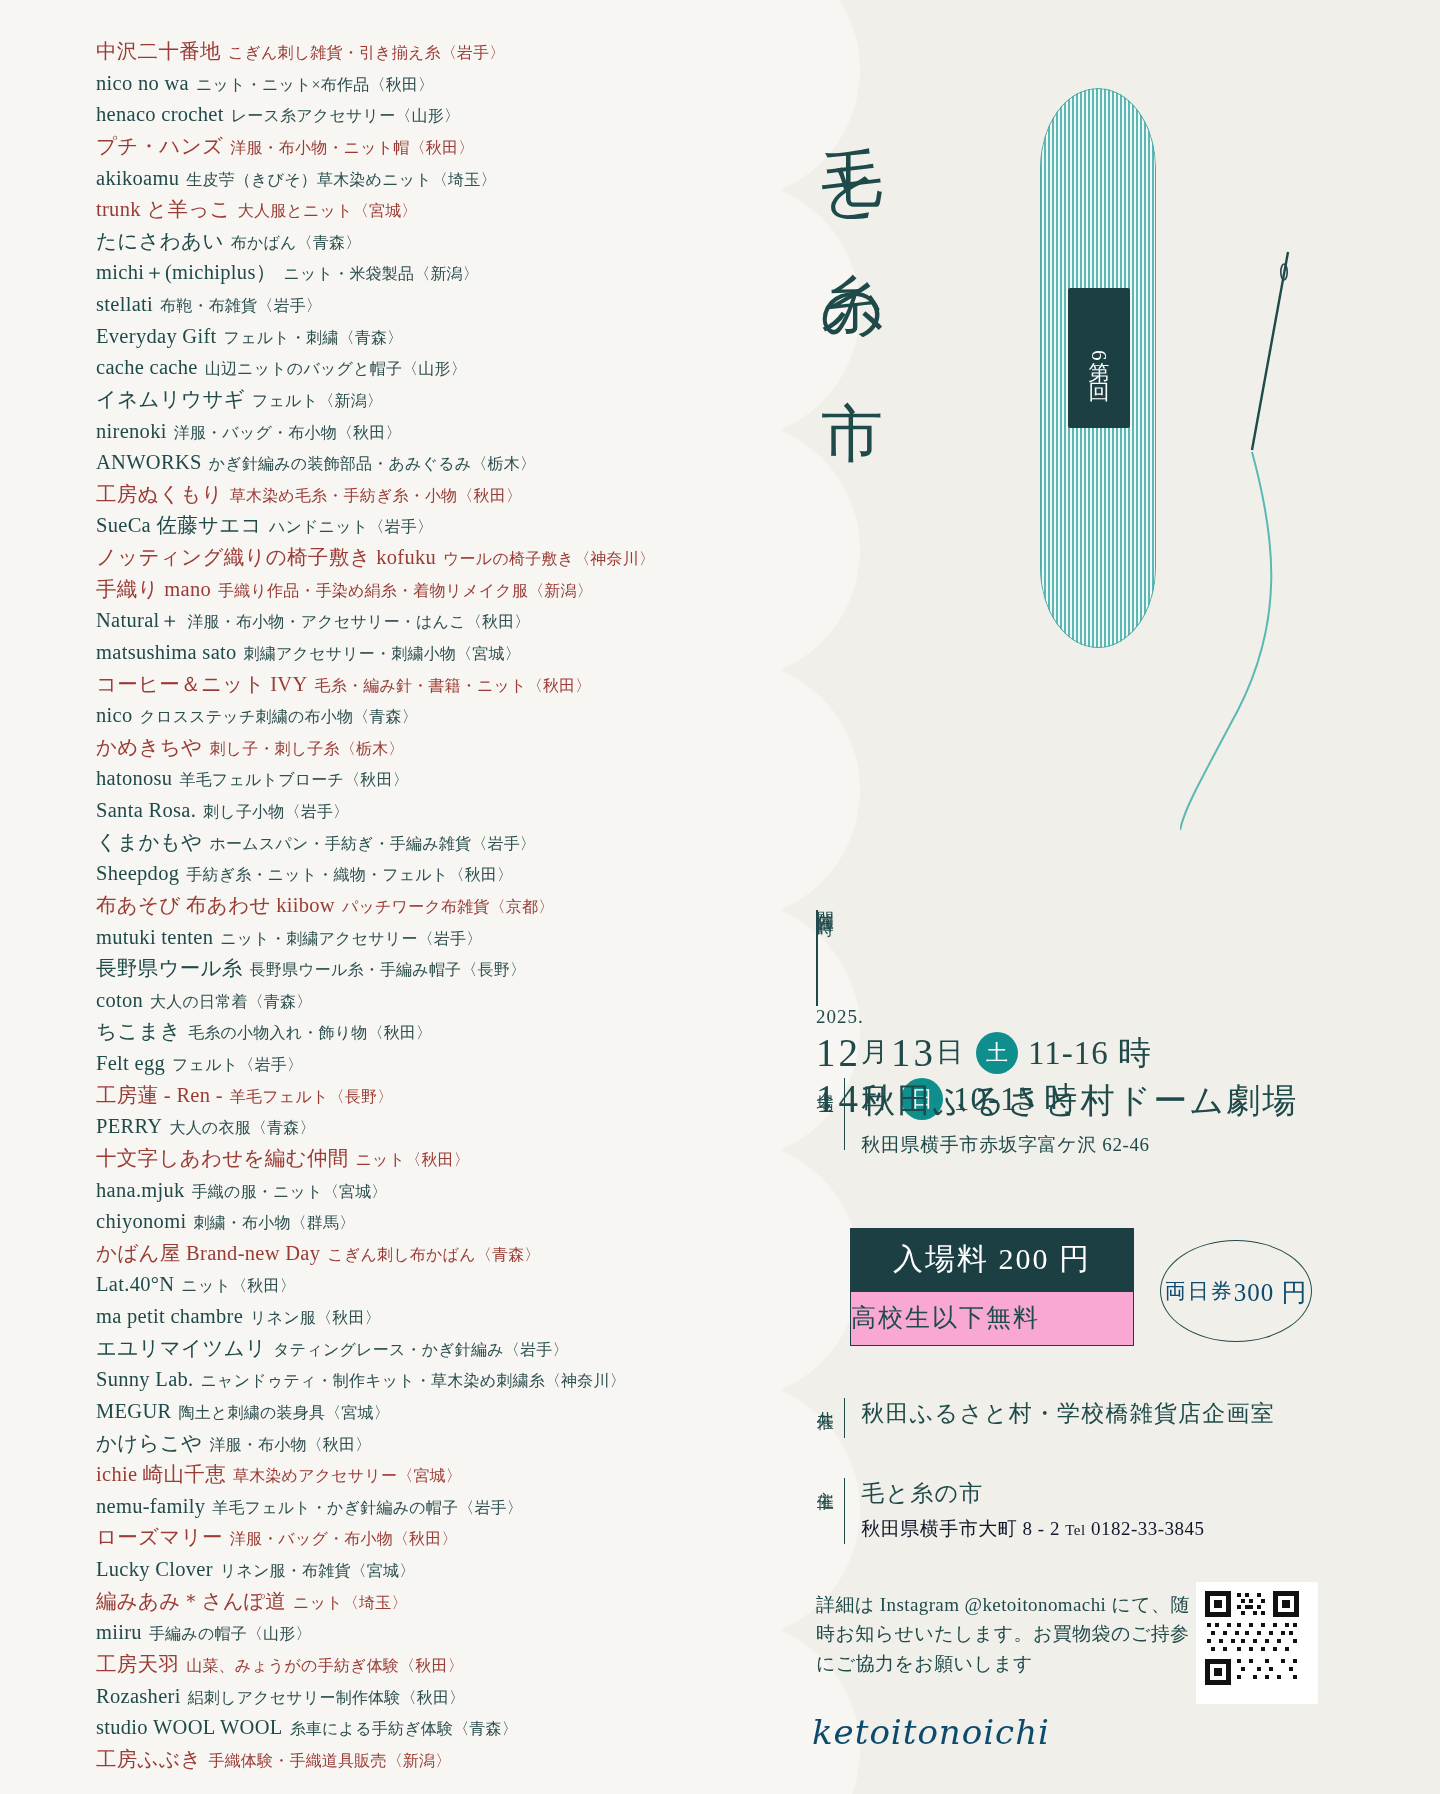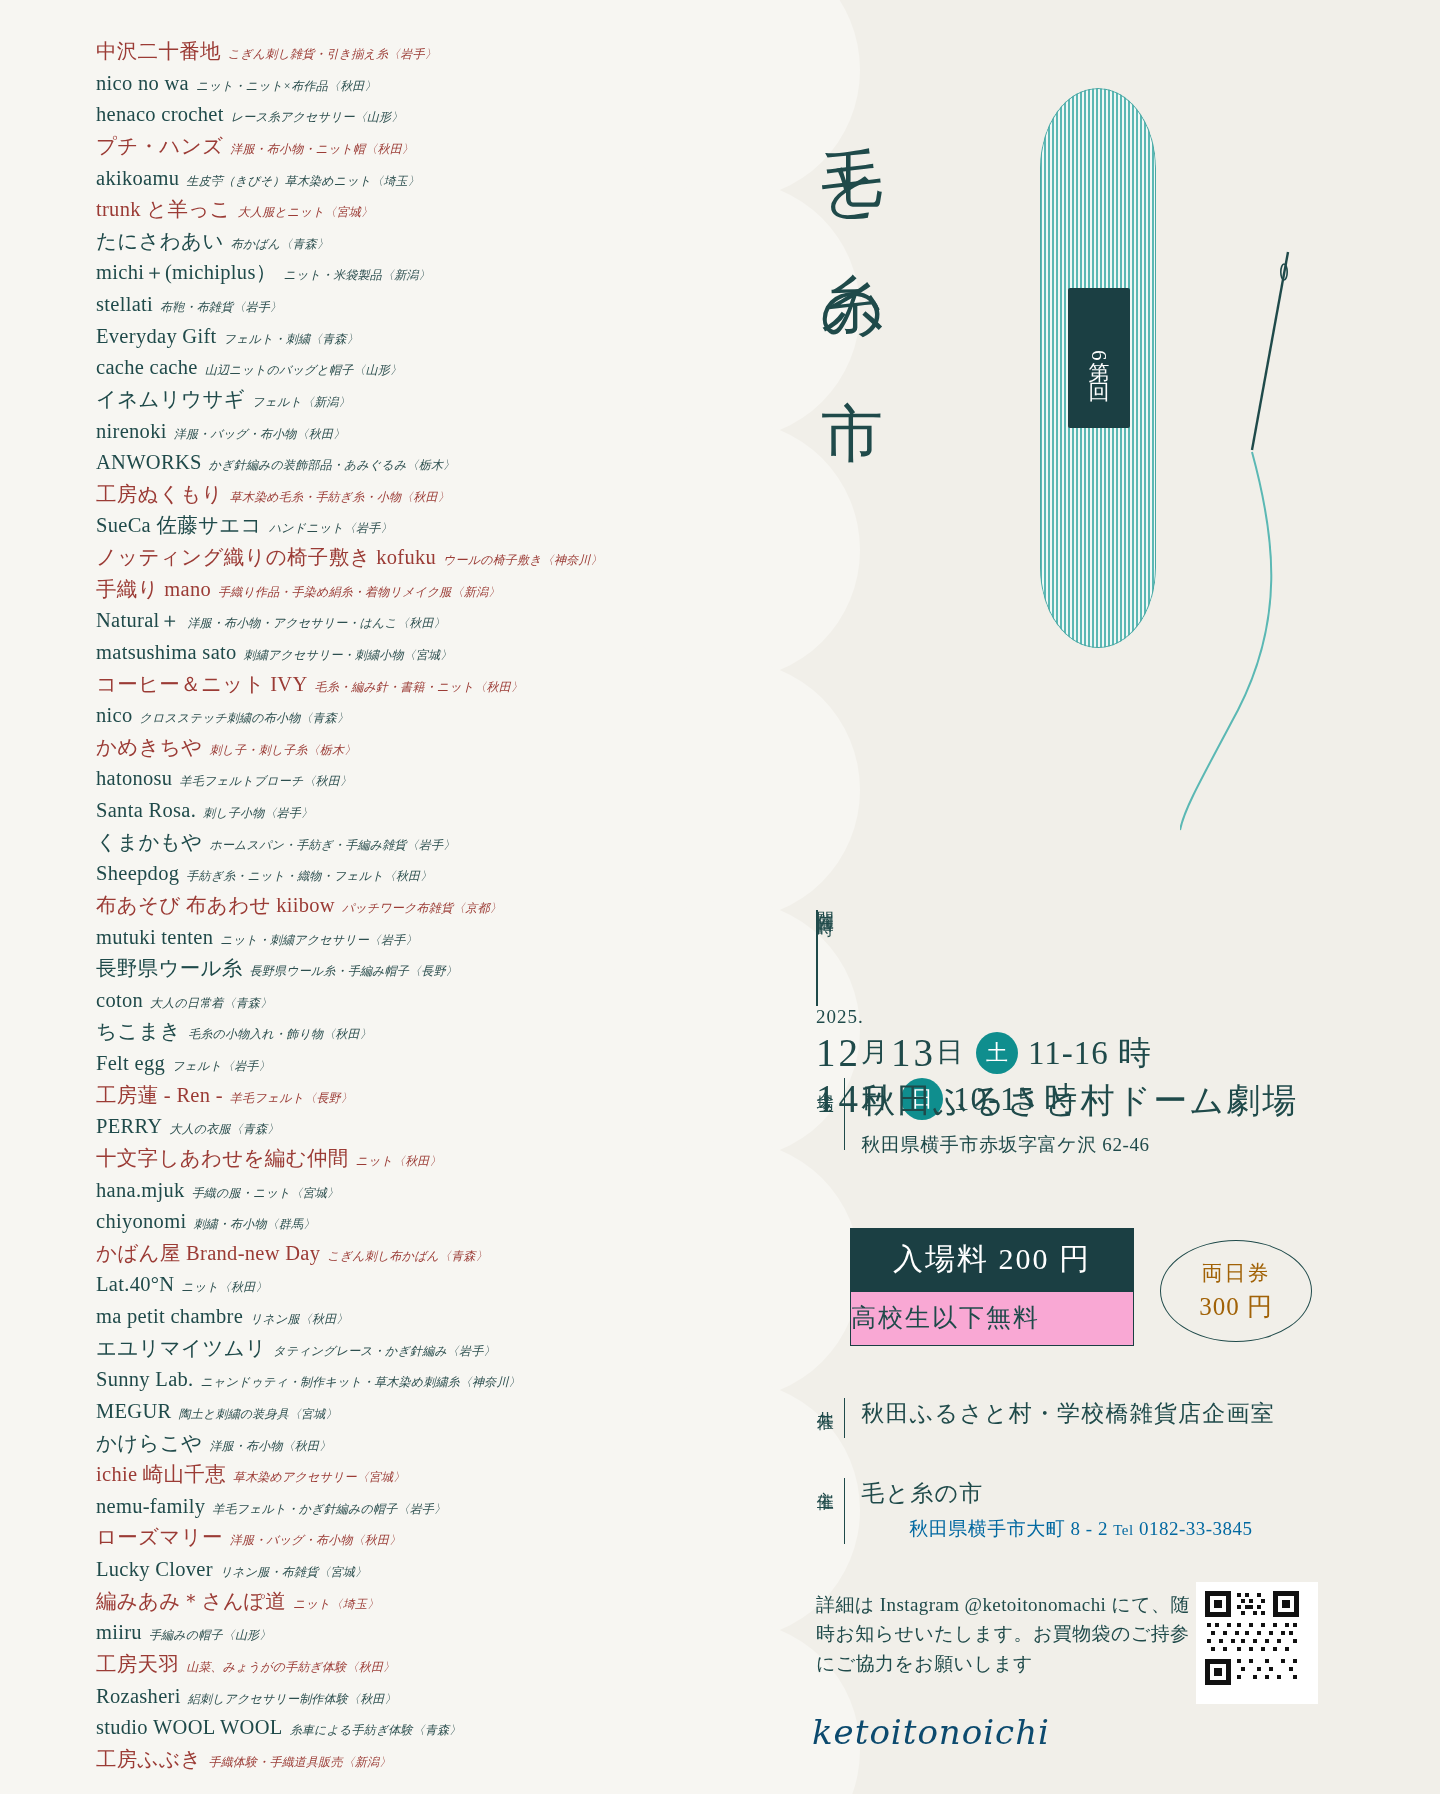--- a/index.html
+++ b/index.html
@@ -56,25 +56,24 @@
     line-height: 1.28;
     white-space: nowrap;
   }
   .ex-name {
     font-size: 20.5px;
     letter-spacing: .3px;
     color: #1f4a4a;
   }
   .ex-name.accent { color: #9b3b35; }
   .ex-desc {
-    font-size: 12px;
+    font-size: 16px;
     letter-spacing: .2px;
     color: #2c4f4f;
     margin-left: 7px;
-    font-style: italic;
   }
   .ex-desc.accent { color: #9b3b35; }
 
   
   #vertical-title {
     position: absolute;
     left: 810px;
     top: 96px;
     writing-mode: vertical-rl;
     font-size: 62px;
@@ -205,36 +204,36 @@
   }
   #both-day {
     position: absolute;
     left: 1160px;
     top: 1240px;
     width: 150px;
     height: 100px;
     border: 1.5px solid #1f4a4a;
     border-radius: 50%;
     display: flex;
-    flex-direction: column;
+    flex-direction: row;
     align-items: center;
     justify-content: center;
-    color: #a16207;
+    color: #0c4a6e;
   }
   #both-day .l1 { font-size: 21px; letter-spacing: 2px; }
   #both-day .l2 { font-size: 25px; letter-spacing: 1px; margin-top: 3px; }
 
   #cohost { left: 816px; top: 1398px; }
   #cohost .v-rule { height: 40px; }
   .host-text { font-size: 23px; letter-spacing: 1.2px; color:#1f4a4a; }
 
   #host { left: 816px; top: 1478px; }
   #host .v-rule { height: 66px; }
   .host-name { font-size: 23px; letter-spacing: 1.2px; color:#1f4a4a; }
-  .host-addr { font-size: 19px; letter-spacing: .5px; color:#0369a1; margin-top: 7px; margin-left: 48px;}
+  .host-addr { font-size: 19px; letter-spacing: .5px; color:#0f172a; margin-top: 7px;}
   .host-addr .tel-label { font-size: 15px; }
 
   
   #footer-note {
     position: absolute;
     left: 816px;
     top: 1590px;
     width: 380px;
     font-size: 19px;
     line-height: 1.55;

